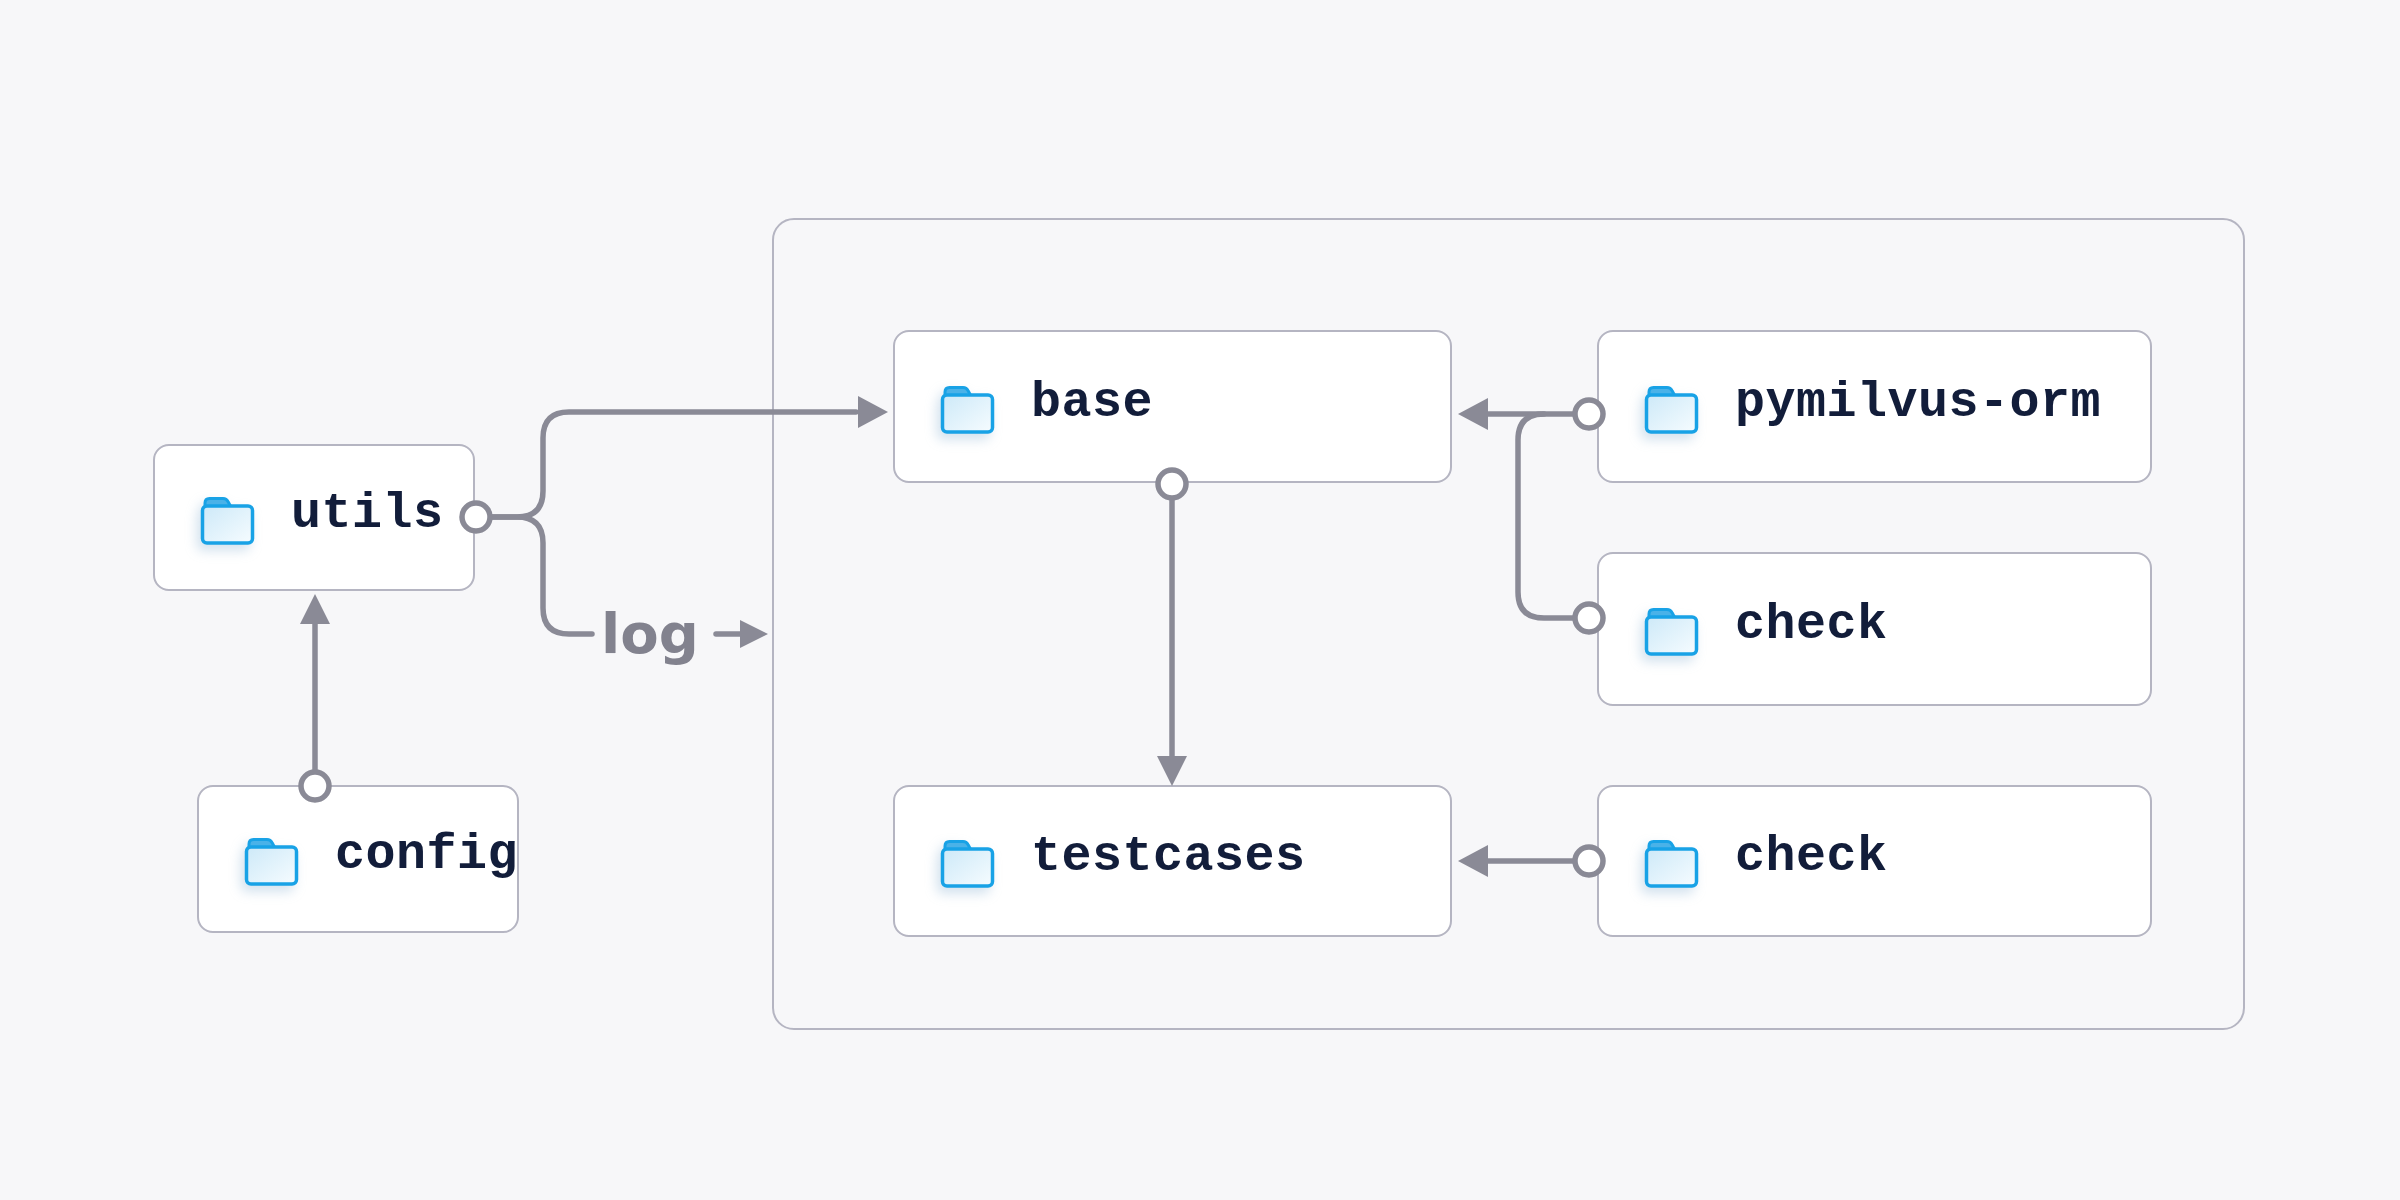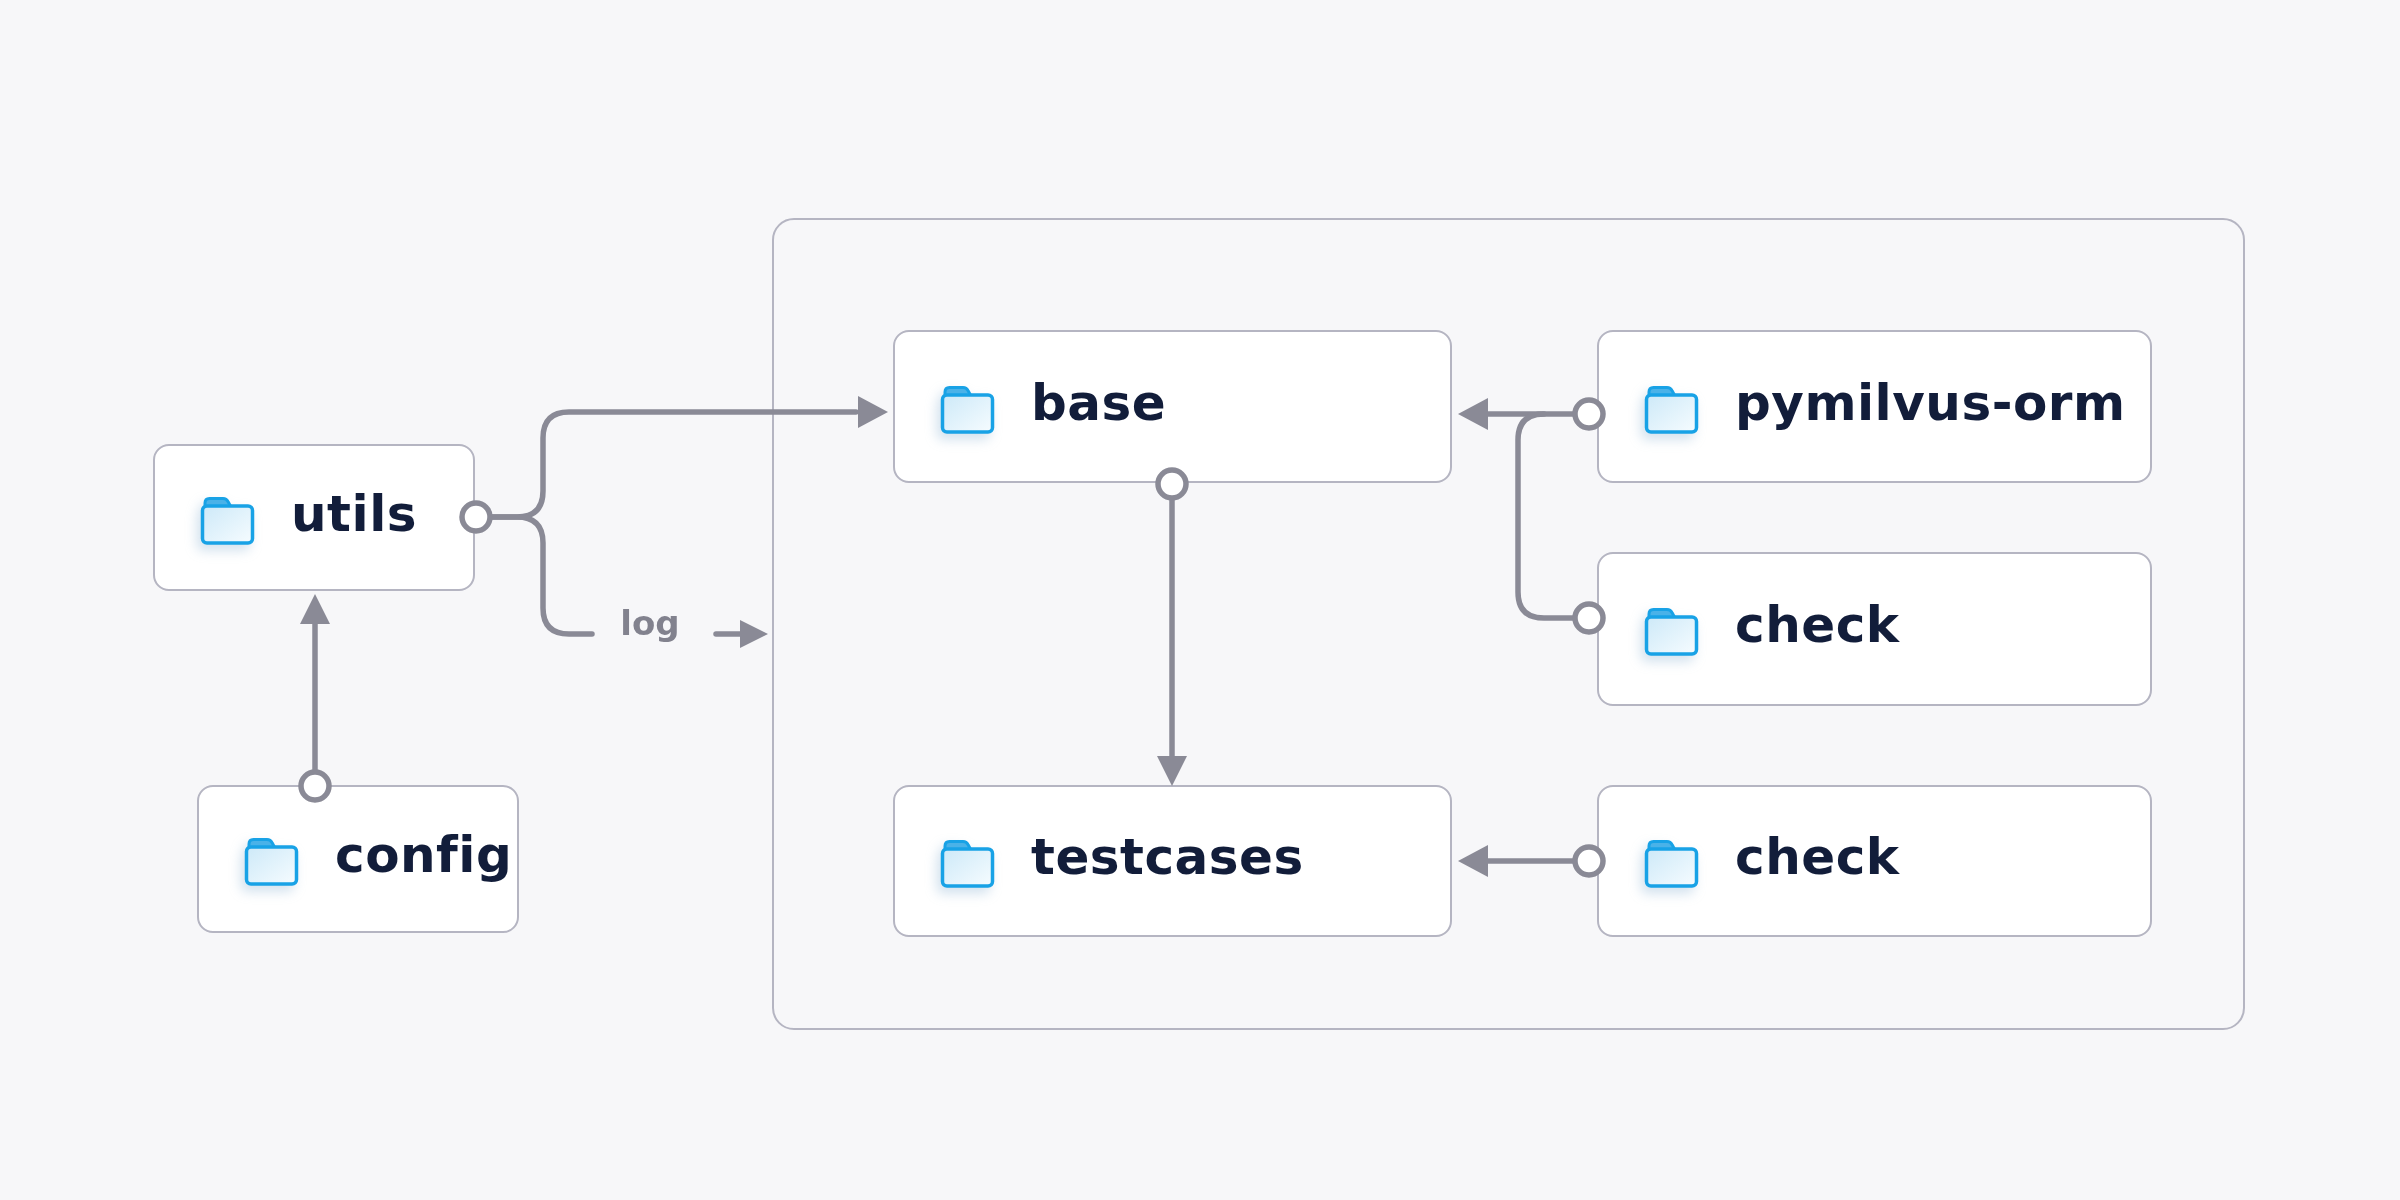--- a/index.html
+++ b/index.html
@@ -67,36 +67,37 @@
     gap: 32px;
     z-index: 2;
   }
   .node .label {
     font-size: 50px;
     font-weight: 700;
     color: #121d3a;
     letter-spacing: 0.5px;
     line-height: 1;
     padding-bottom: 8px;
+    font-family: Liberation Mono, monospace;
   }
   .folder-svg {
     width: 64px;
     height: 58px;
     flex: 0 0 auto;
     filter: drop-shadow(-4px 6px 6px rgba(110, 160, 200, 0.30));
   }
 
   
   .edge-label {
     position: absolute;
     left: 600px;
     top: 606px;
     width: 100px;
     text-align: center;
-    font-size: 34px;
+    font-size: 56px;
     font-weight: 600;
     color: #82828e;
     line-height: 1;
     z-index: 3;
   }
 
   
   svg.connectors {
     position: absolute;
     left: 0;

